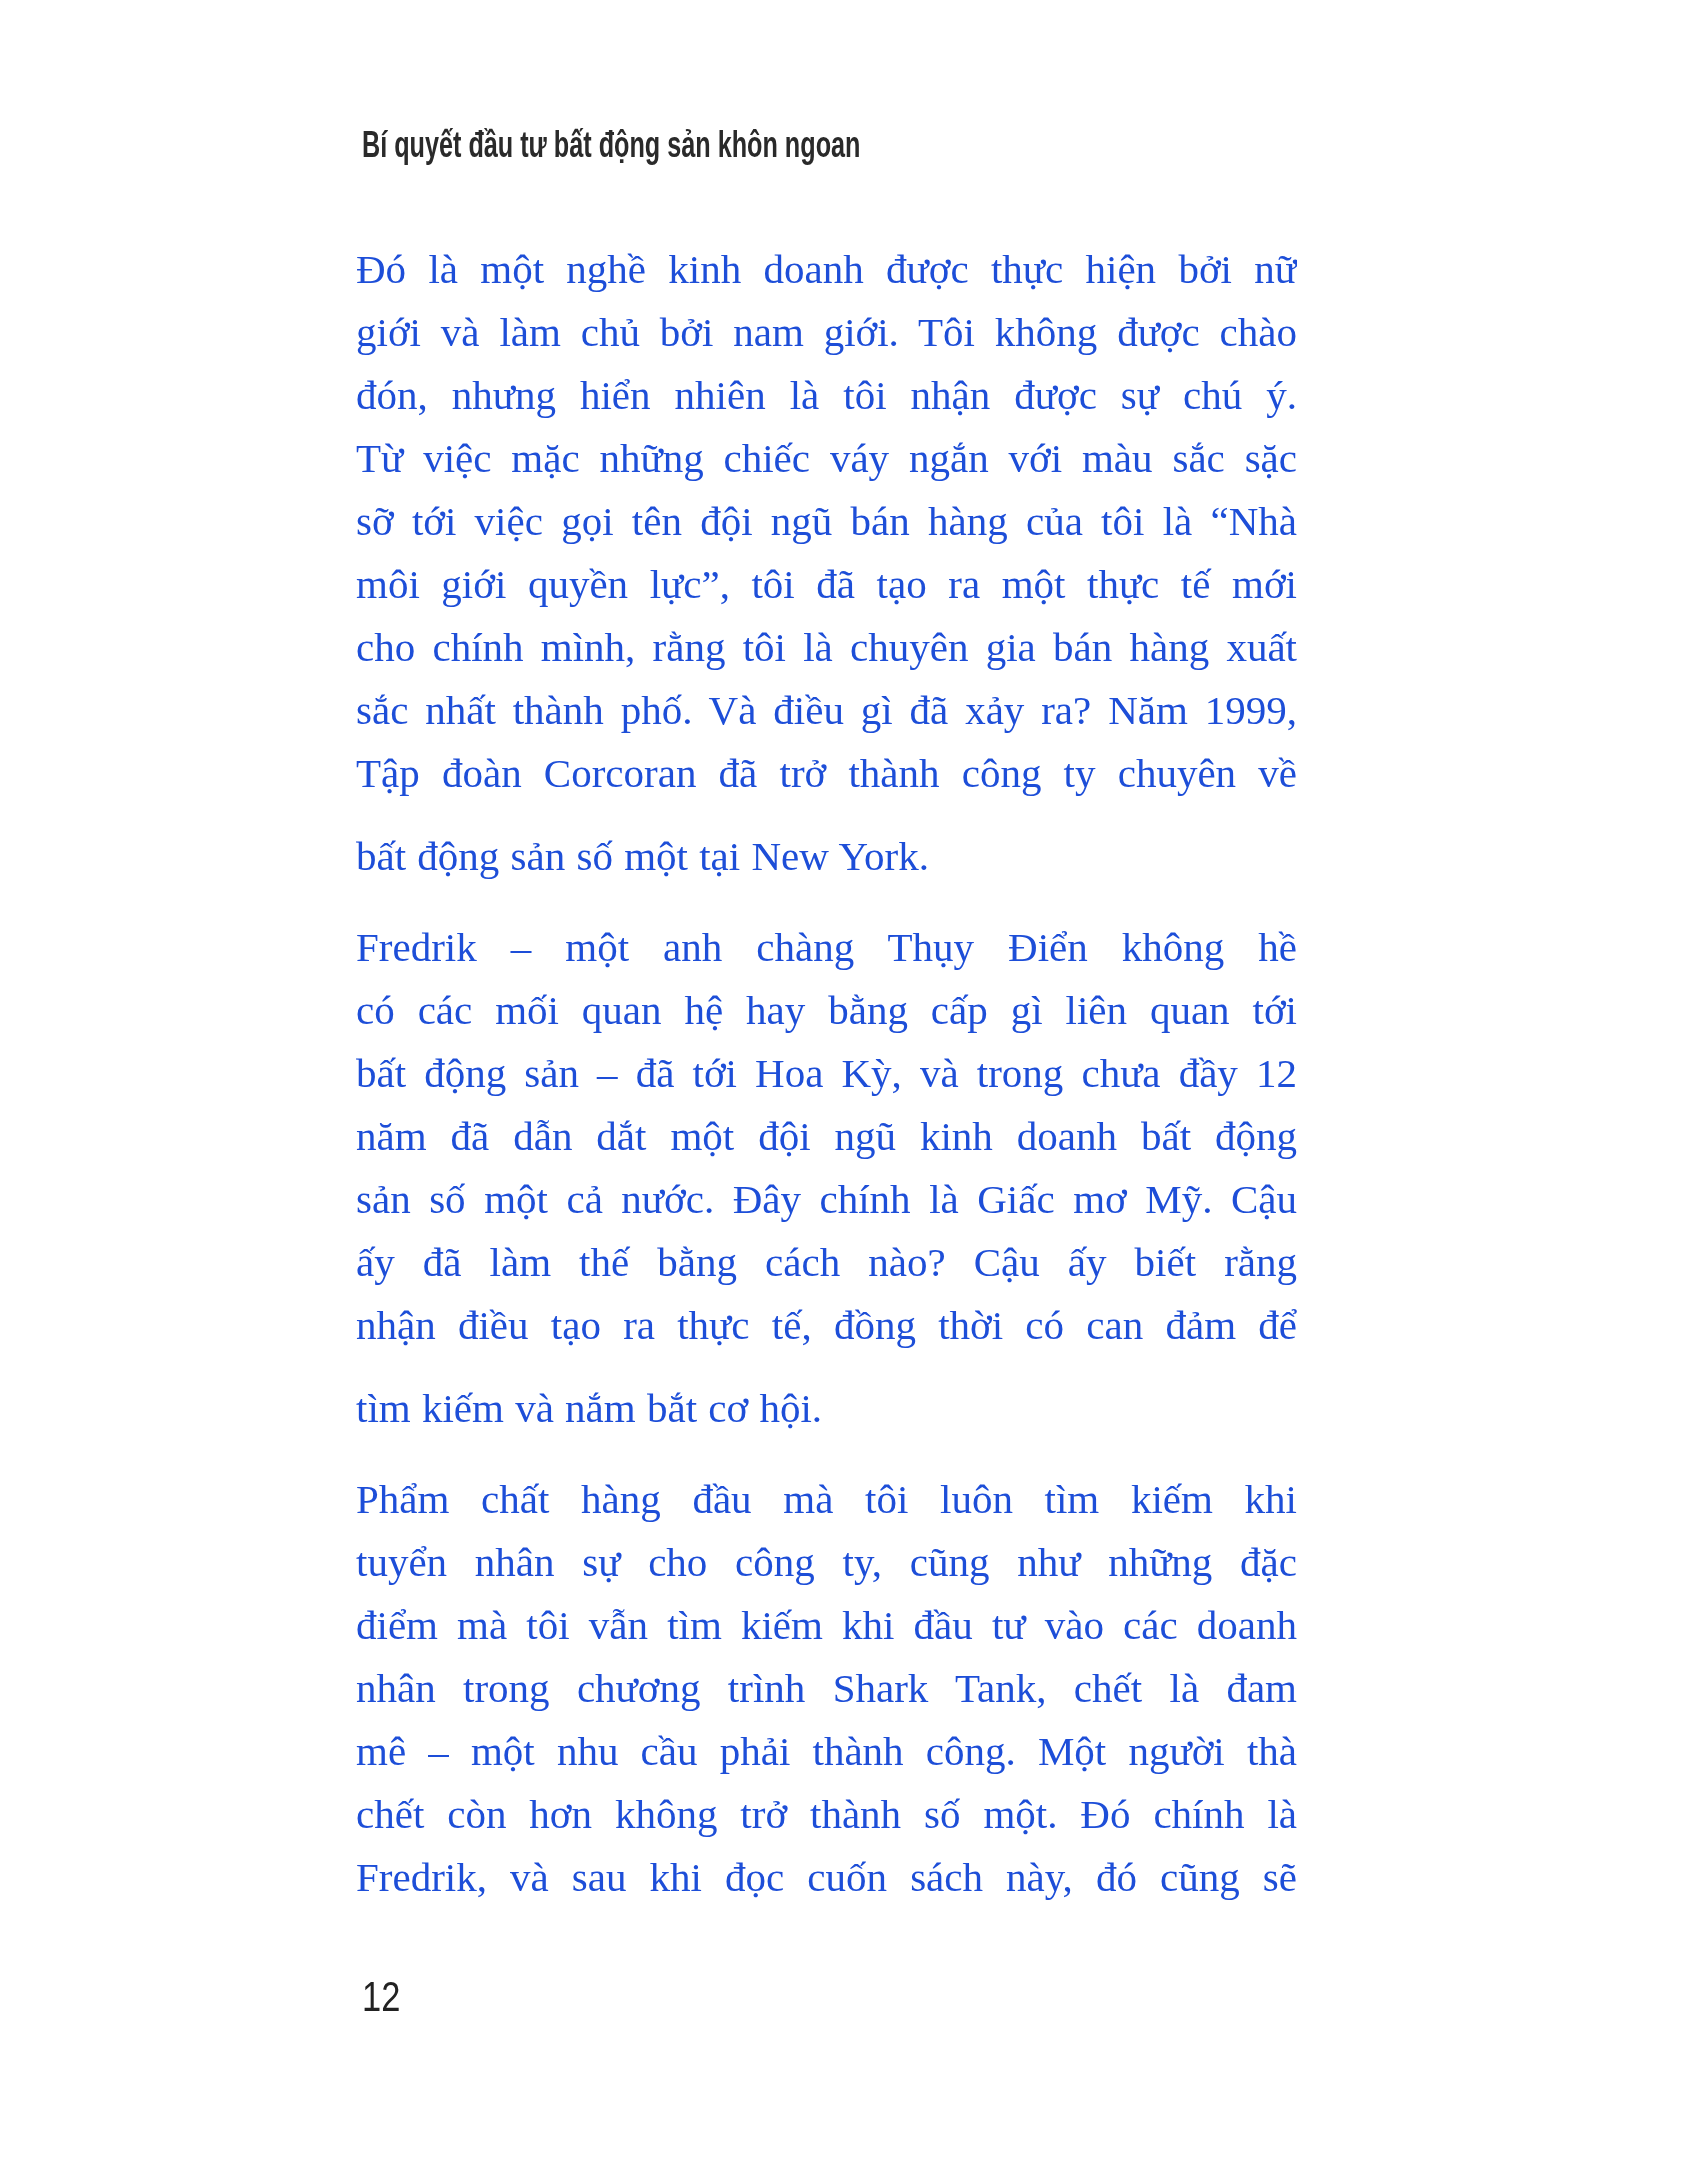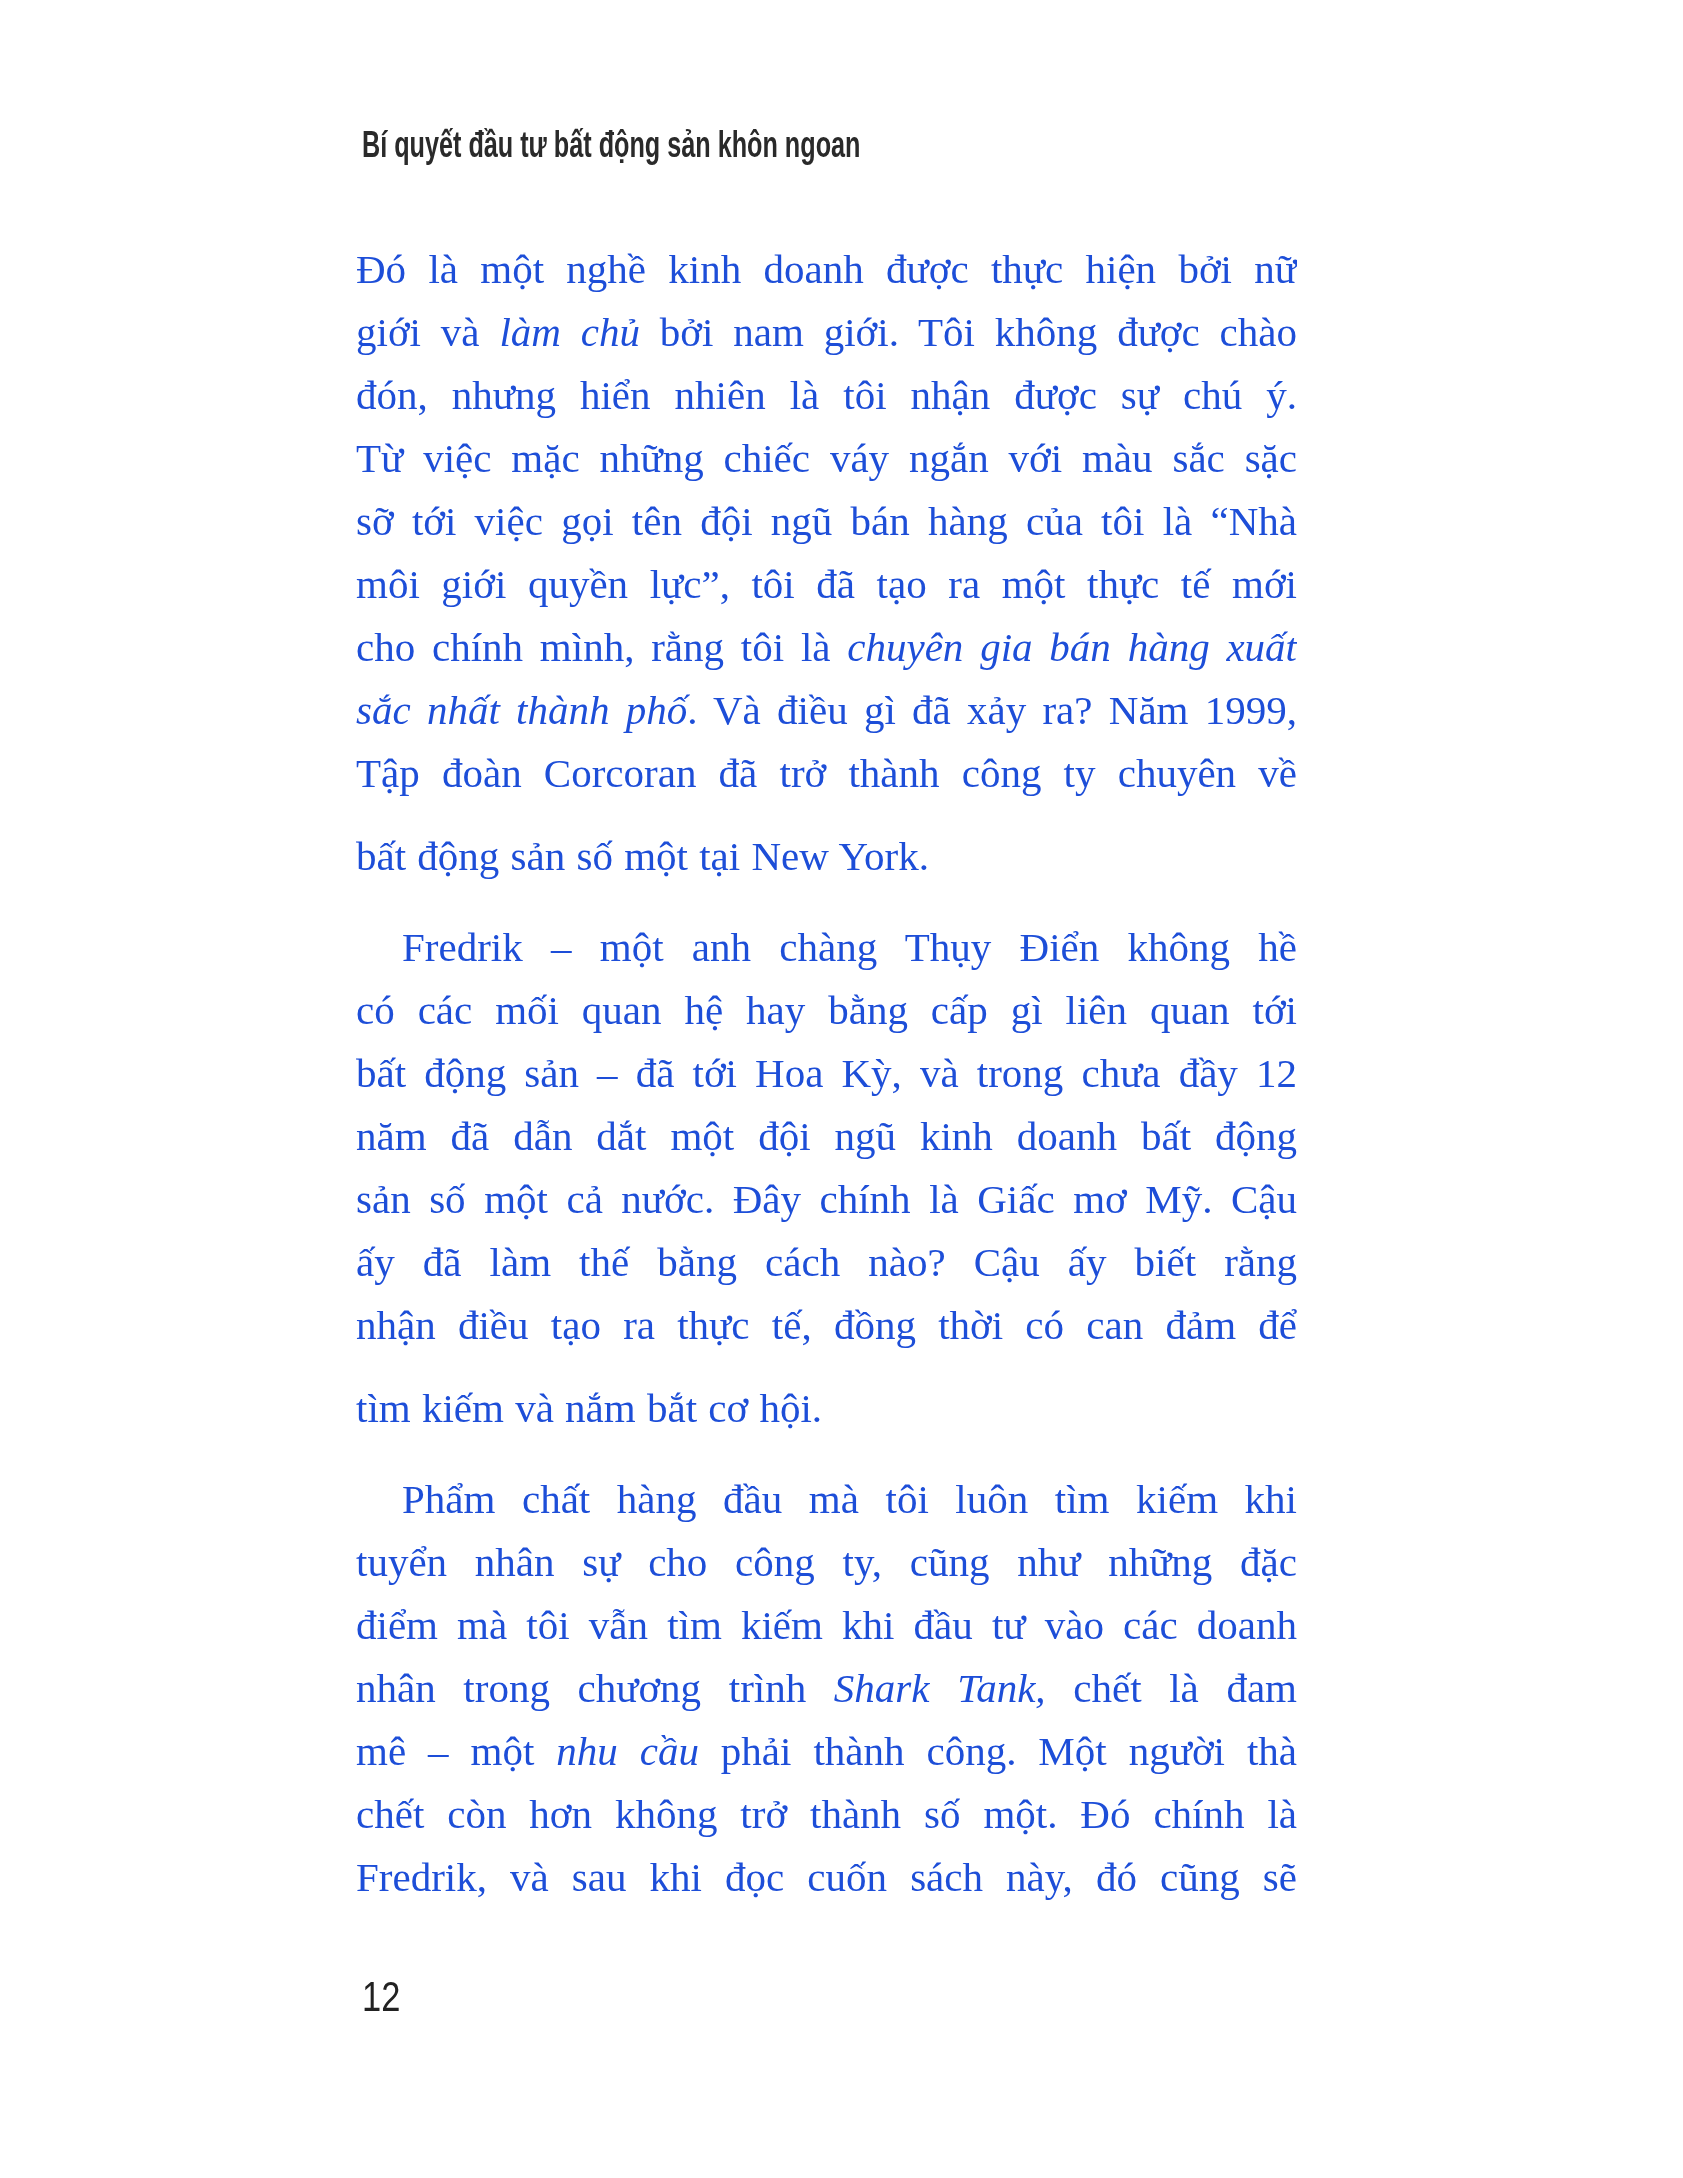--- a/index.html
+++ b/index.html
@@ -50,24 +50,22 @@
     text-align: justify;
     text-align-last: justify;
     overflow: hidden;
     word-spacing: 1px;
   }
   .text-line.last {
     text-align-last: left;
     margin-top: 20px;
   }
   .text-line.indented {
-    margin-left: 46px;
   }
   .em {
-    font-style: italic;
   }
   .page-number {
     position: absolute;
     left: 362px;
     top: 1976px;
     font-family: "Liberation Sans", sans-serif;
     font-size: 42px;
     font-weight: 500;
     line-height: 1;
     color: #222222;

